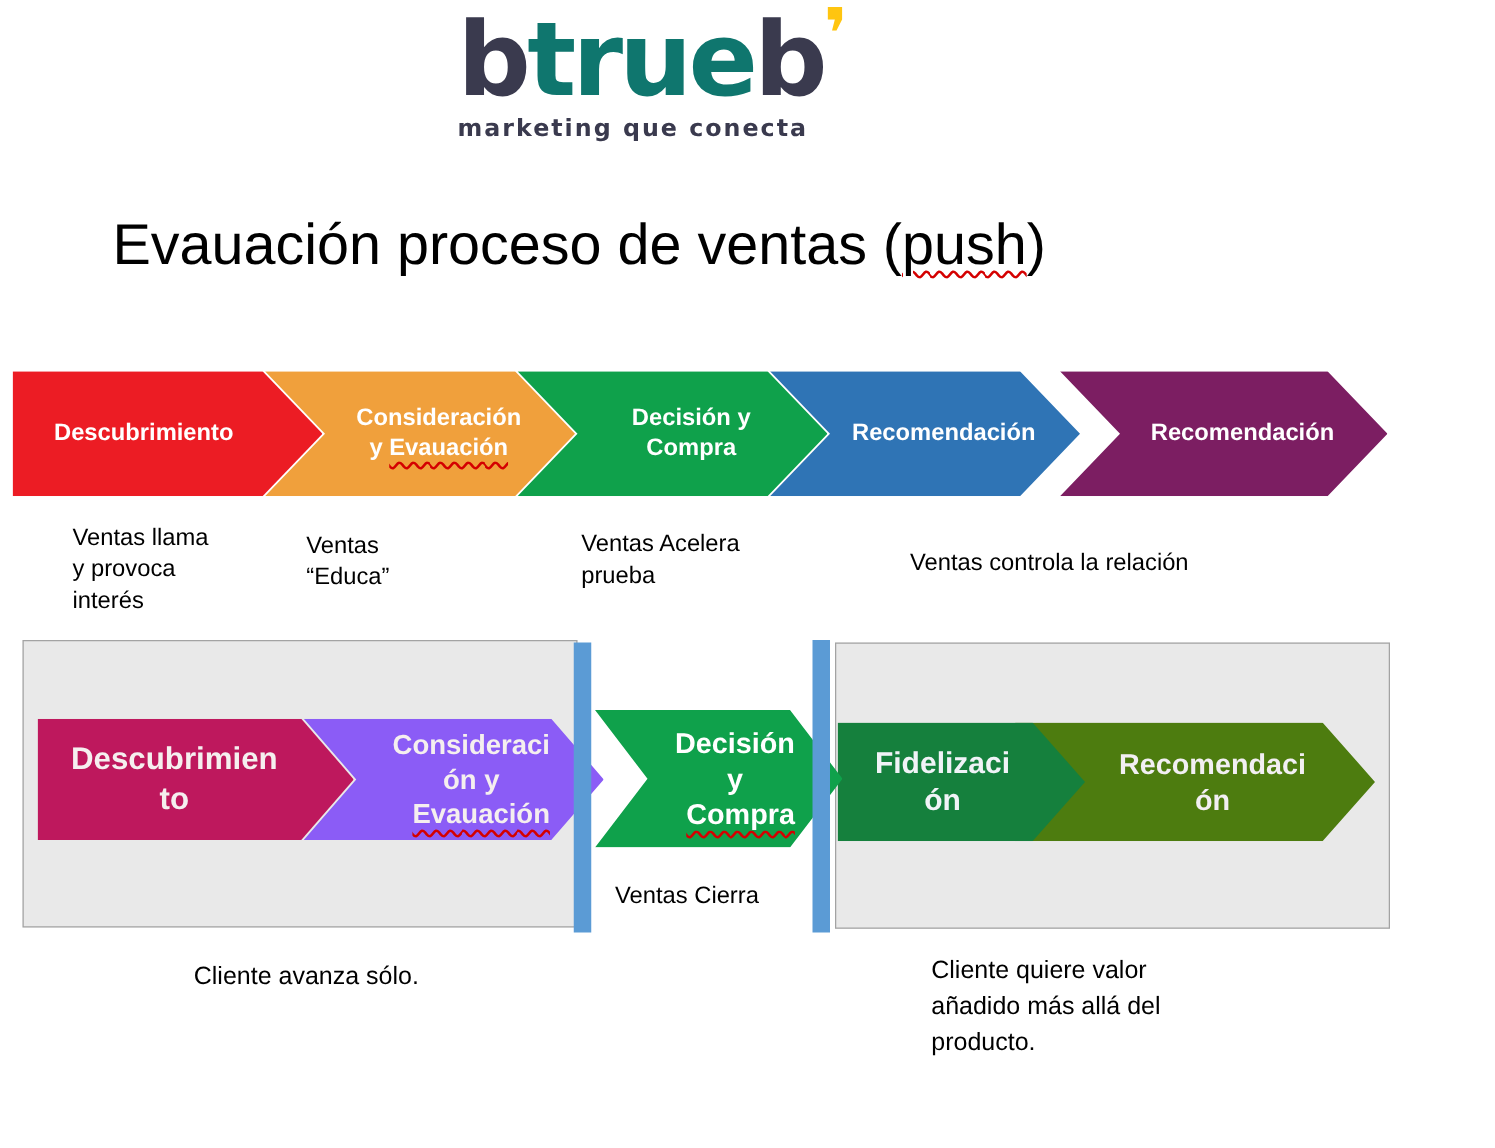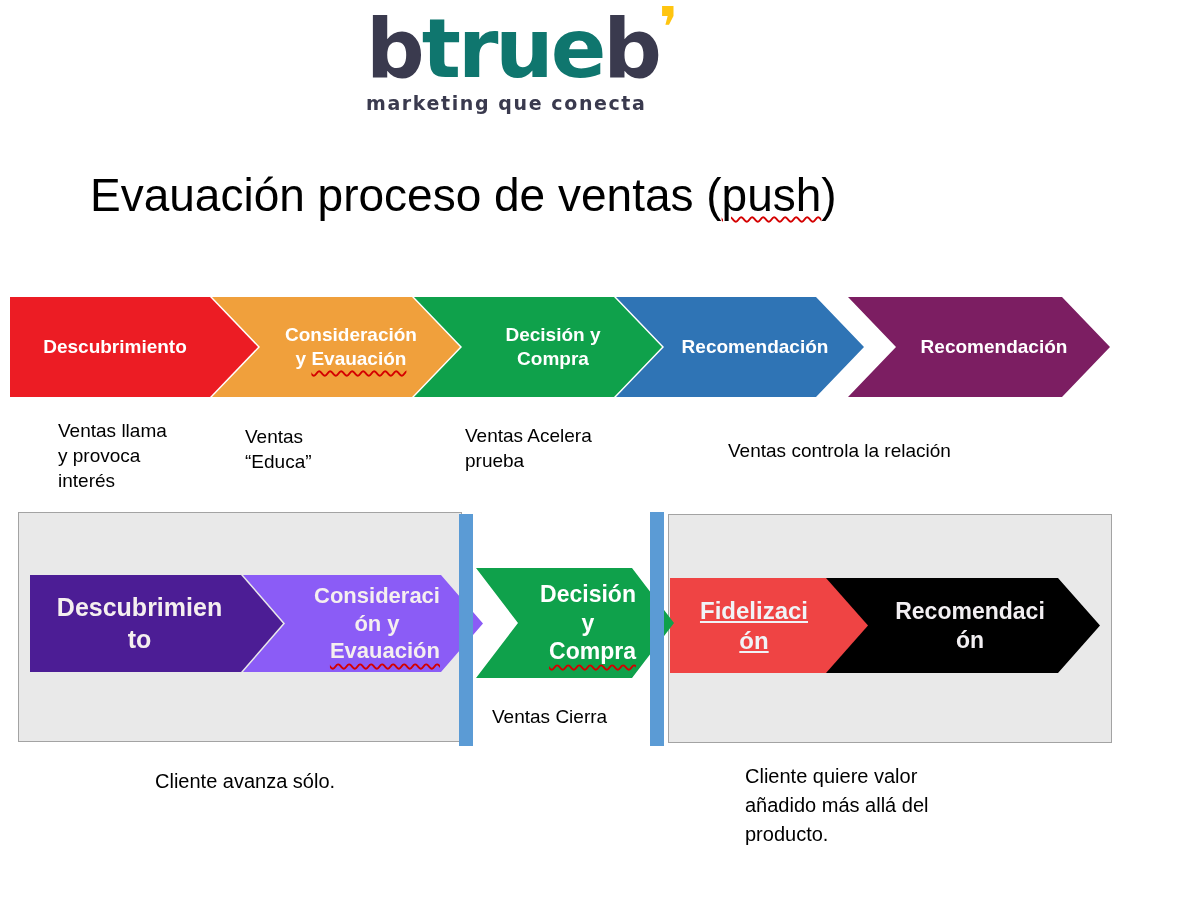--- a/index.html
+++ b/index.html
@@ -103,45 +103,45 @@
 interés</div>
   <div class="ann ann2">Ventas
 “Educa”</div>
   <div class="ann ann3">Ventas Acelera
 prueba</div>
   <div class="ann ann4">Ventas controla la relación</div>
 
   <div class="panel panel-left"></div>
   <div class="panel panel-right"></div>
 
-  <div class="chev first f-red" style="background: #4c1d95;">
+  <div class="chev first f-red" style="background: #be185d;">
     <div class="lbl">Descubrimien
 to</div>
   </div>
   <div class="chev mid f-tan" style="background: #8b5cf6;">
     <div class="lbl">
       <span>Consideraci</span>
       <span>ón y</span>
       <span class="wavy">Evauación</span>
     </div>
   </div>
 
   <div class="chev mid g2" style="background: rgb(15, 161, 75);">
     <div class="lbl">
       <span>Decisión</span>
       <span>y</span>
       <span class="wavy">Compra</span>
     </div>
   </div>
 
-  <div class="chev first f-blue" style="background: #ef4444; text-decoration: underline;">
+  <div class="chev first f-blue" style="background: #15803d;">
     <div class="lbl">Fidelizaci
 ón</div>
   </div>
-  <div class="chev mid f-mauve" style="background: #000000;">
+  <div class="chev mid f-mauve" style="background: #4d7c0f;">
     <div class="lbl">Recomendaci
 ón</div>
   </div>
 
   <div class="bar bar1" style="background: rgb(91, 155, 213);"></div>
   <div class="bar bar2" style="background: rgb(91, 155, 213);"></div>
 
   <div class="cap cap-cierra">Ventas Cierra</div>
   <div class="cap cap-left">Cliente avanza sólo.</div>
   <div class="cap cap-right">Cliente quiere valor

